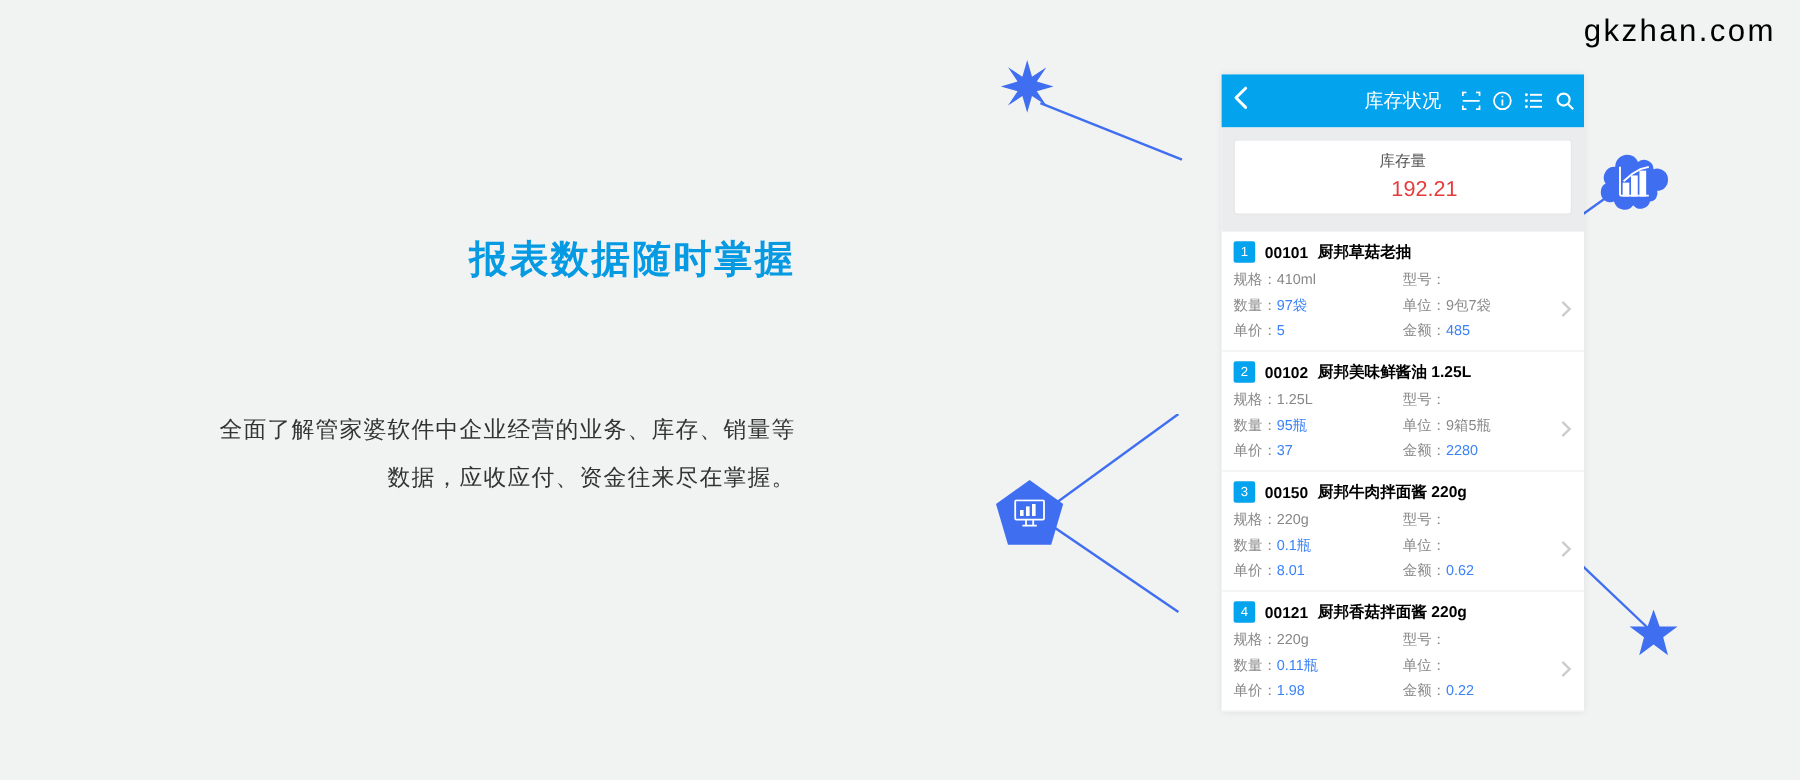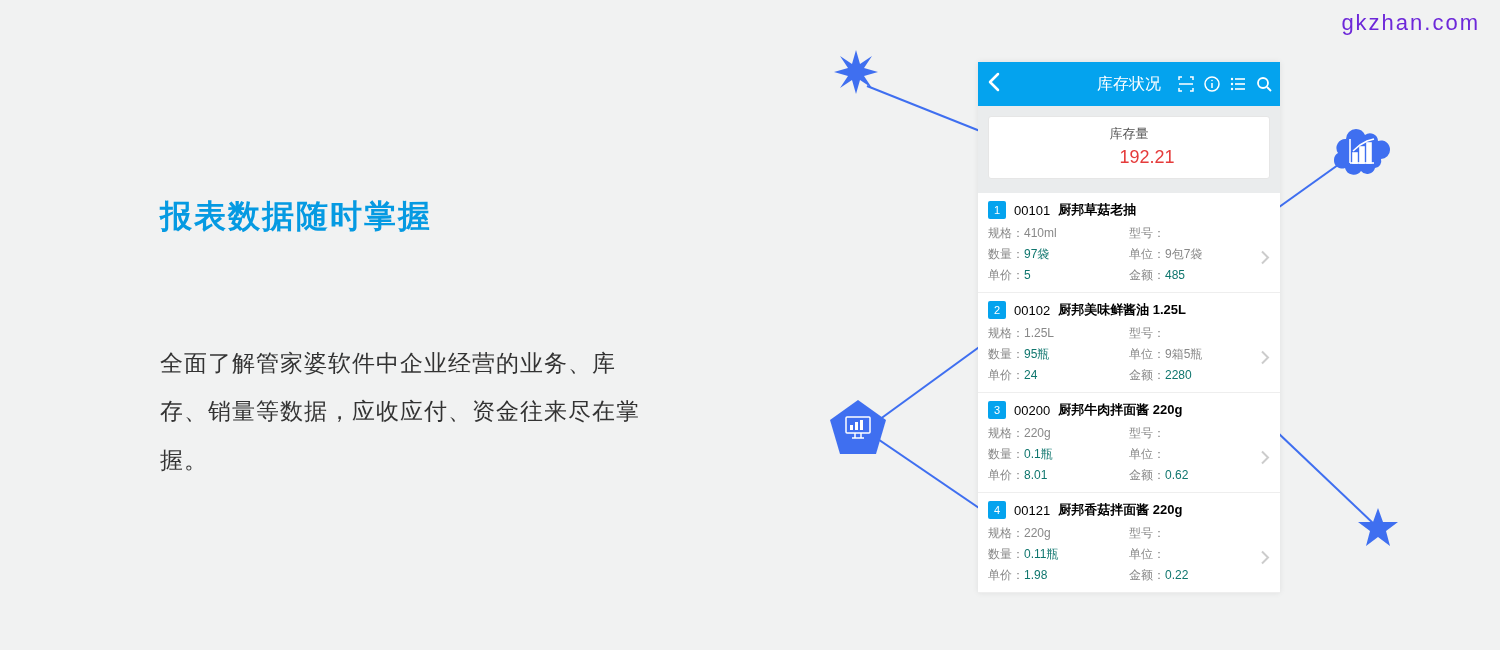--- a/index.html
+++ b/index.html
@@ -8,51 +8,52 @@
   height: 650px;
   background: #f1f2f2;
   font-family: "Microsoft YaHei", "PingFang SC", sans-serif;
   position: relative;
   overflow: hidden;
 }
 .watermark {
   position: absolute;
   top: 10px;
   right: 20px;
-  color: #6d28d9;
-  font-size: 22px;
+  color: #000000;
+  font-size: 26px;
   letter-spacing: 2px;
   font-family: sans-serif;
 }
 
 
 .left-block {
   position: absolute;
-  left: 160px;
+  left: 183px;
   top: 195px;
   width: 480px;
+  text-align: right;
 }
 .heading {
   color: #059ae2;
   font-size: 32px;
   font-weight: 700;
   letter-spacing: 2px;
 }
 .desc {
   margin-top: 100px;
   color: #333;
-  font-size: 23px;
+  font-size: 19px;
   line-height: 2.1;
   letter-spacing: 1px;
 }
 
 
 .phone {
   position: absolute;
-  left: 978px;
+  left: 1018px;
   top: 62px;
   width: 302px;
   background: #fff;
   box-shadow: 0 0 6px rgba(0,0,0,0.08);
 }
 .phone-header {
   background: #04a3ee;
   height: 44px;
   display: flex;
   align-items: center;
@@ -126,38 +127,38 @@
   color: #fff;
   font-size: 11px;
   display: flex;
   align-items: center;
   justify-content: center;
   border-radius: 2px;
 }
 .code {
   font-size: 13px;
   color: #000;
-  font-weight: 400;
+  font-weight: 700;
 }
 .name {
   font-size: 13px;
   color: #000;
   font-weight: 600;
 }
 .details {
   padding: 0 10px 8px 10px;
   display: grid;
   grid-template-columns: 1fr 1fr;
   row-gap: 4px;
   font-size: 12px;
   color: #888;
   position: relative;
 }
 .details .lbl { color: #888; }
-.details .val { color: #0f766e; }
+.details .val { color: #3b82f6; }
 .chev {
   position: absolute;
   right: 10px;
   top: 50%;
   transform: translateY(-50%);
   color: #ccc;
 }
 .line { stroke: #3f6ff0; stroke-width: 2; fill: none; }
 
 .pentagon {
@@ -337,33 +338,33 @@
     <div class="item-hdr">
       <span class="badge">2</span>
       <span class="code">00102</span>
       <span class="name">厨邦美味鲜酱油 1.25L</span>
     </div>
     <div class="details">
       <div><span class="lbl">规格：</span><span>1.25L</span></div>
       <div><span class="lbl">型号：</span><span></span></div>
       <div><span class="lbl">数量：</span><span class="val">95瓶</span></div>
       <div><span class="lbl">单位：</span><span>9箱5瓶</span></div>
-      <div><span class="lbl">单价：</span><span class="val">24</span></div>
+      <div><span class="lbl">单价：</span><span class="val">37</span></div>
       <div><span class="lbl">金额：</span><span class="val">2280</span></div>
       <span class="chev">
         <svg width="10" height="16" viewBox="0 0 10 16">
               <polyline points="2,2 8,8 2,14" fill="none" stroke="#ccc" stroke-width="2"></polyline>
             </svg>
       </span>
     </div>
       </div>
       <div class="item">
     <div class="item-hdr">
       <span class="badge">3</span>
-      <span class="code">00200</span>
+      <span class="code">00150</span>
       <span class="name">厨邦牛肉拌面酱 220g</span>
     </div>
     <div class="details">
       <div><span class="lbl">规格：</span><span>220g</span></div>
       <div><span class="lbl">型号：</span><span></span></div>
       <div><span class="lbl">数量：</span><span class="val">0.1瓶</span></div>
       <div><span class="lbl">单位：</span><span></span></div>
       <div><span class="lbl">单价：</span><span class="val">8.01</span></div>
       <div><span class="lbl">金额：</span><span class="val">0.62</span></div>
       <span class="chev">

